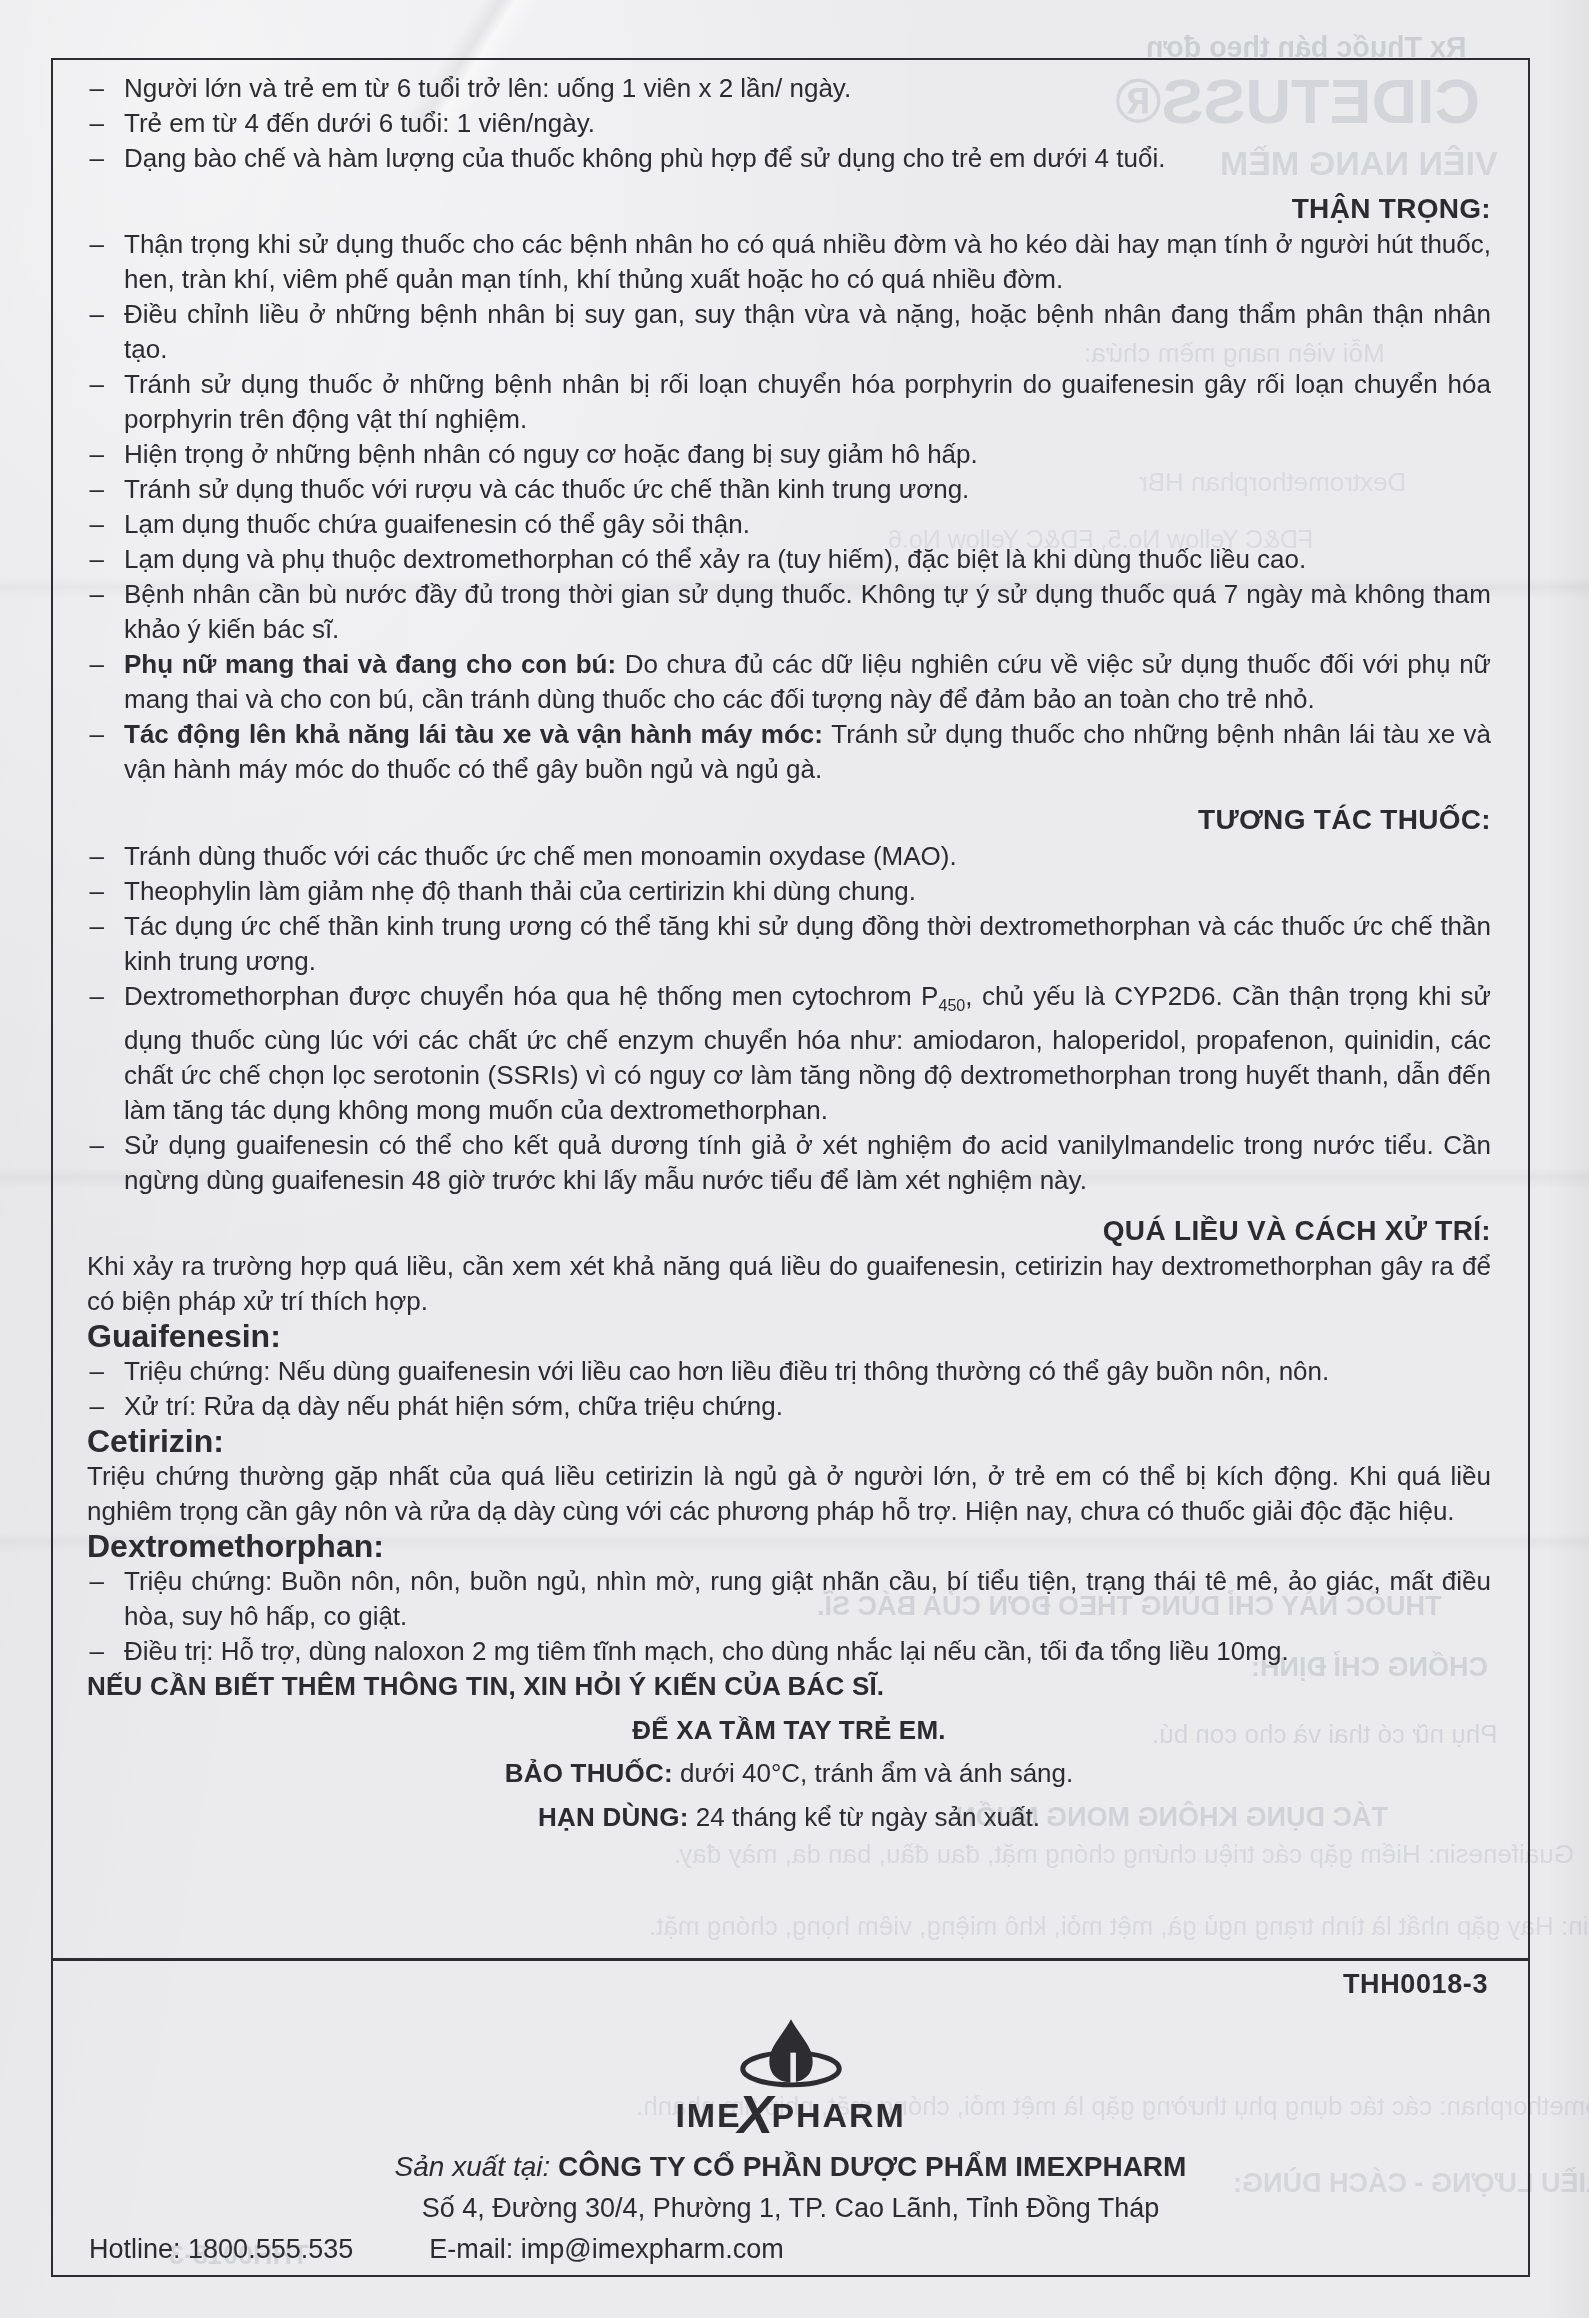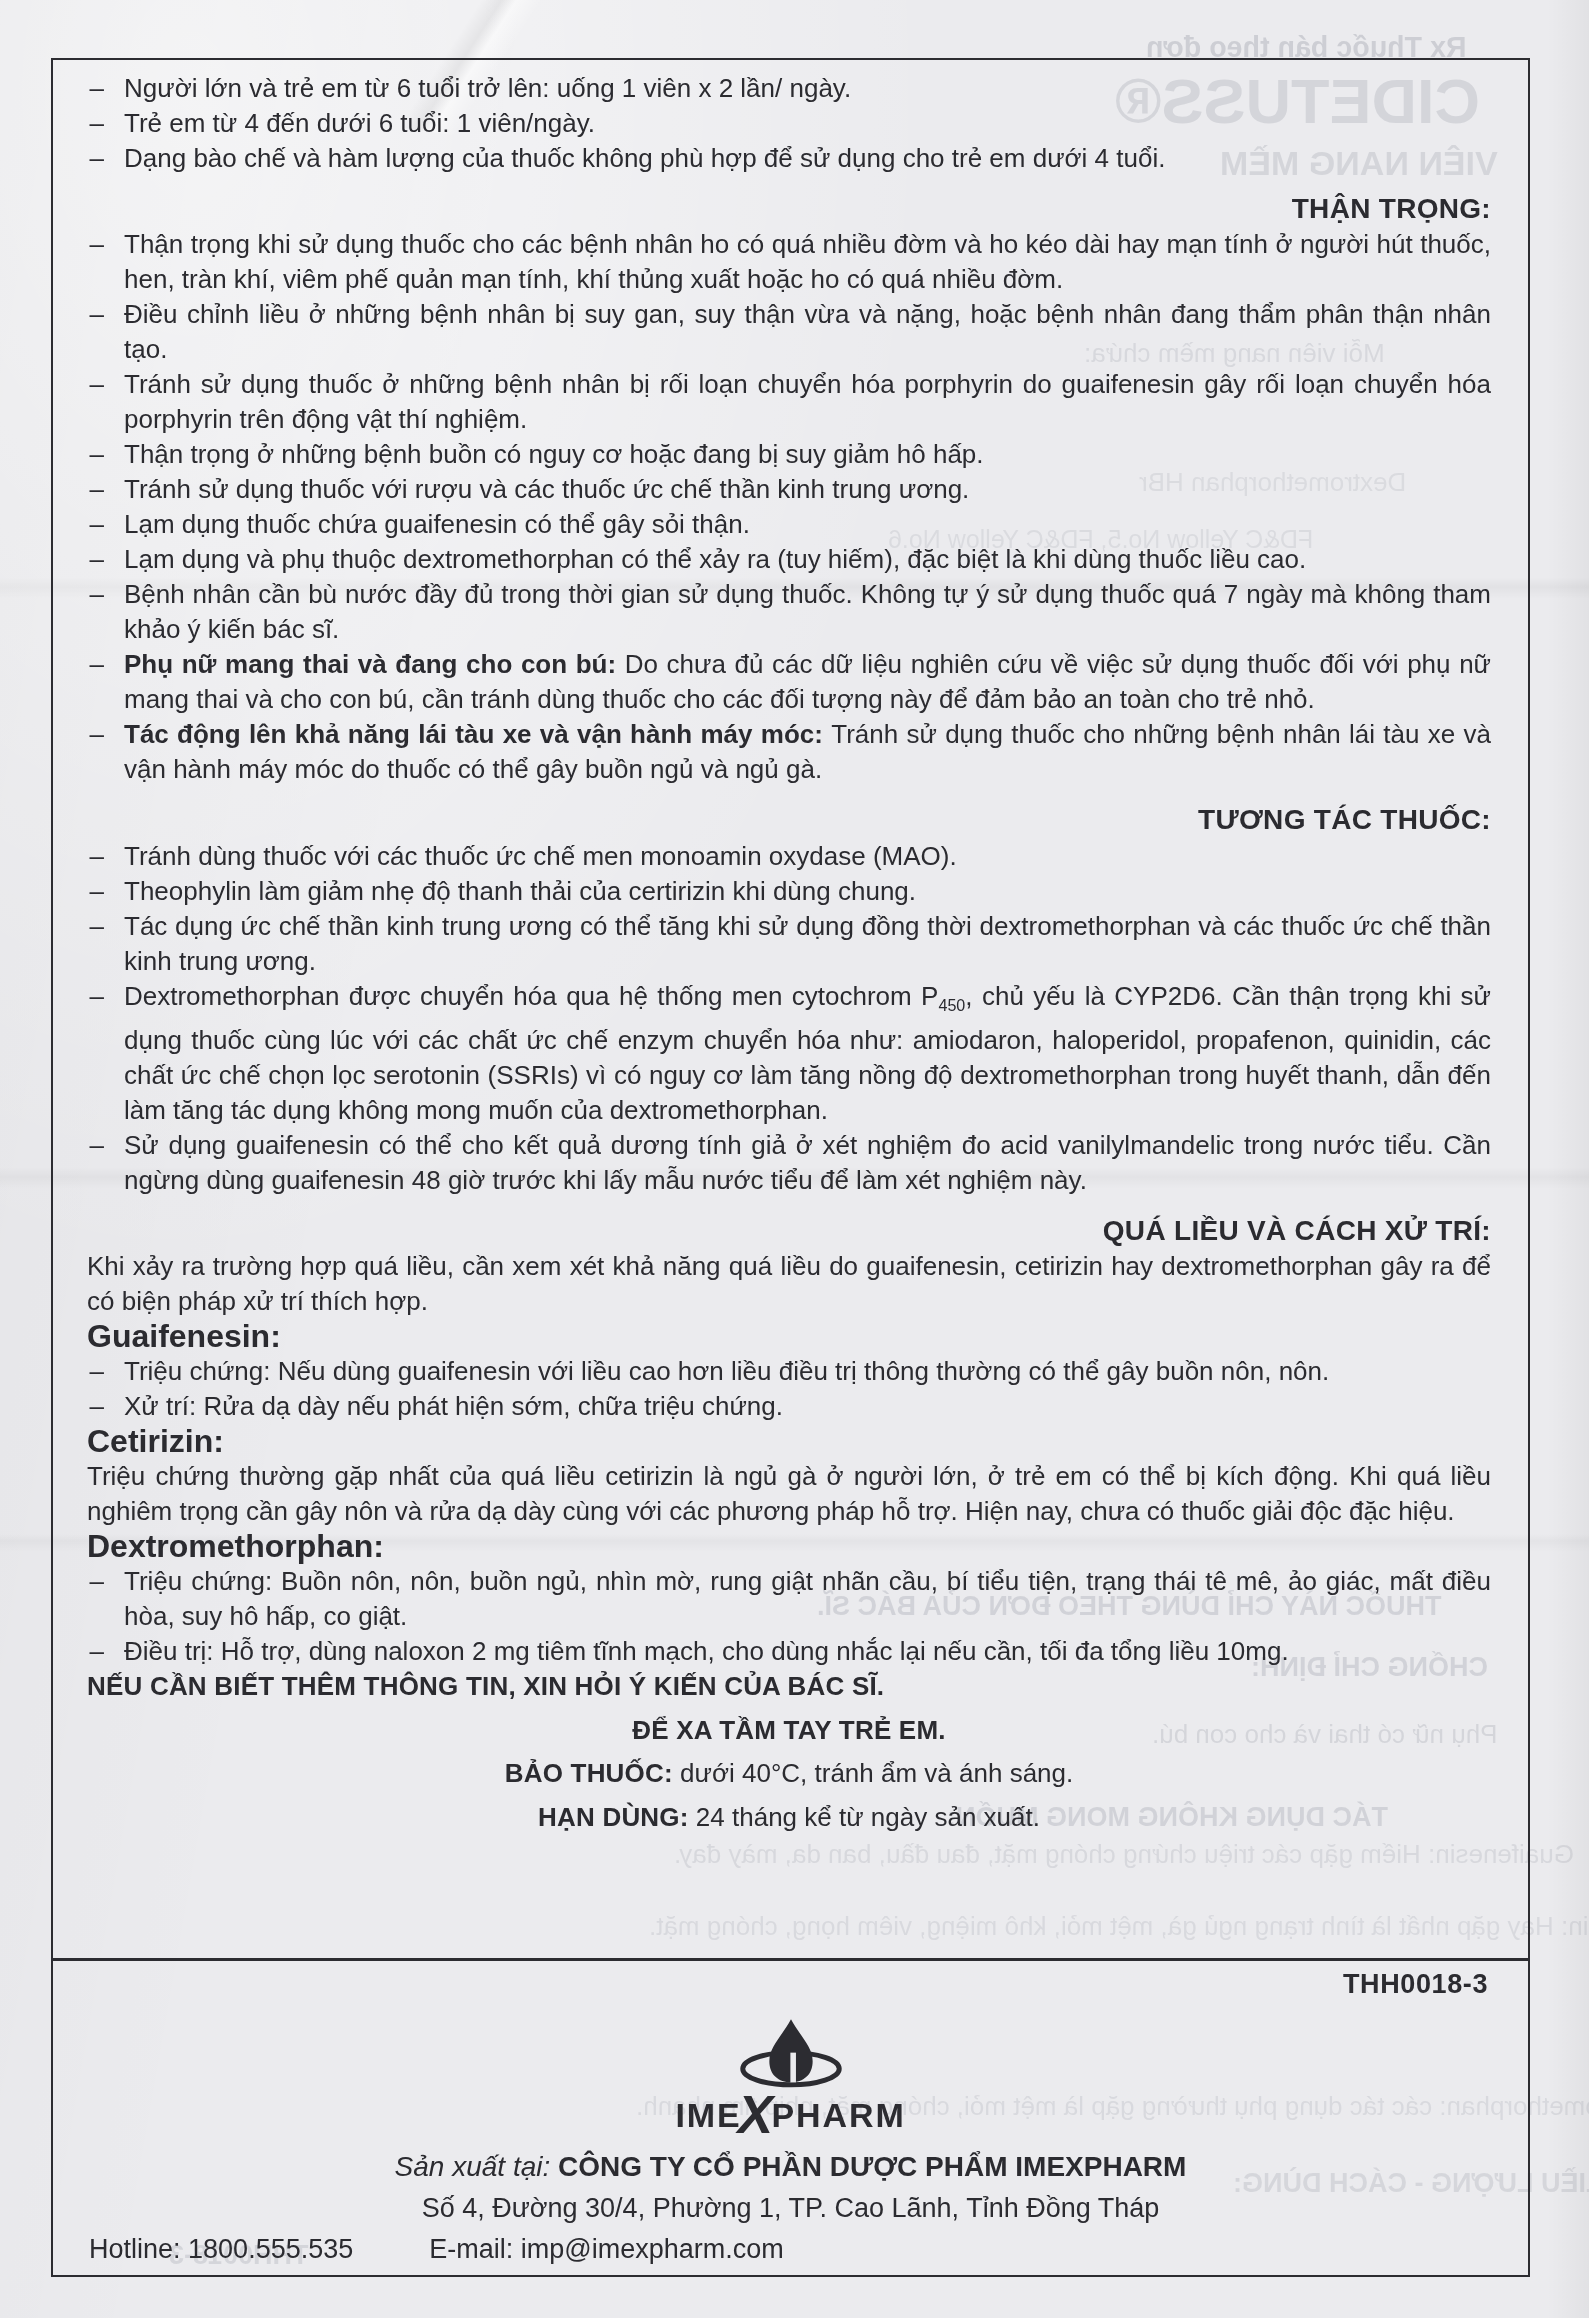--- a/index.html
+++ b/index.html
@@ -96,21 +96,21 @@
           <div class="bullet">
             <span class="dash">–</span>
             <span class="btext"><span>Điều chỉnh liều ở những bệnh nhân bị suy gan, suy thận vừa và nặng, hoặc bệnh nhân đang thẩm phân thận nhân tạo.</span></span>
           </div>
           <div class="bullet">
             <span class="dash">–</span>
             <span class="btext"><span>Tránh sử dụng thuốc ở những bệnh nhân bị rối loạn chuyển hóa porphyrin do guaifenesin gây rối loạn chuyển hóa porphyrin trên động vật thí nghiệm.</span></span>
           </div>
           <div class="bullet">
             <span class="dash">–</span>
-            <span class="btext"><span>Thận trọng ở những bệnh buồn có nguy cơ hoặc đang bị suy giảm hô hấp.</span></span>
+            <span class="btext"><span>Hiện trọng ở những bệnh nhân có nguy cơ hoặc đang bị suy giảm hô hấp.</span></span>
           </div>
           <div class="bullet">
             <span class="dash">–</span>
             <span class="btext"><span>Tránh sử dụng thuốc với rượu và các thuốc ức chế thần kinh trung ương.</span></span>
           </div>
           <div class="bullet">
             <span class="dash">–</span>
             <span class="btext"><span>Lạm dụng thuốc chứa guaifenesin có thể gây sỏi thận.</span></span>
           </div>
           <div class="bullet">

